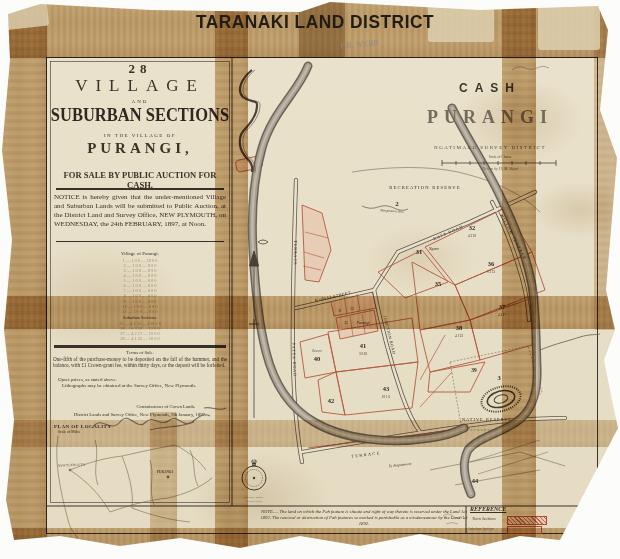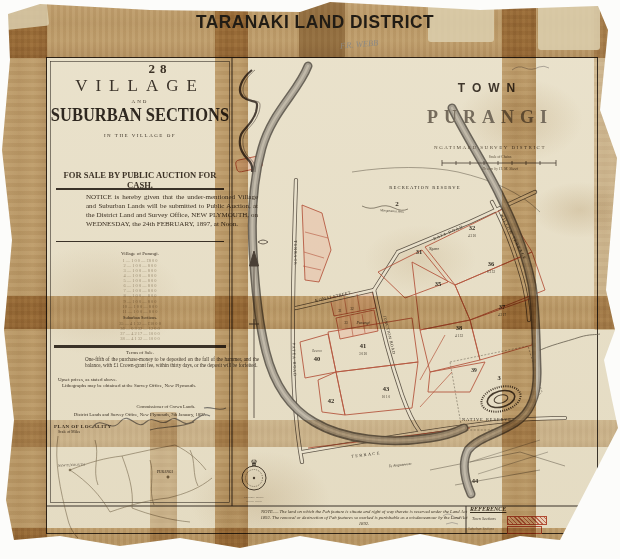--- a/index.html
+++ b/index.html
@@ -15,21 +15,21 @@
       radial-gradient(90px 60px at 520px 120px, rgba(150,110,50,.20), transparent 70%),
       radial-gradient(120px 80px at 100px 300px, rgba(140,100,45,.15), transparent 70%),
       radial-gradient(80px 50px at 420px 260px, rgba(150,110,50,.13), transparent 70%),
       radial-gradient(100px 70px at 260px 500px, rgba(140,100,45,.18), transparent 70%),
       radial-gradient(70px 40px at 580px 210px, rgba(150,110,50,.20), transparent 70%),
       linear-gradient(#eae2cc,#e4dbc2);}
   svg{position:absolute;left:0;top:0;z-index:1;}
   svg text{font-family:"Liberation Serif",serif;fill:#332c22;}
   .tx{position:absolute;z-index:2;color:#3c3226;line-height:1.15;}
   .ctr{text-align:center;}
-  .jst{text-align:justify;margin-left:32px;}
+  .jst{text-align:justify;}
   .sans{font-family:"Liberation Sans",sans-serif;}
   .pre{white-space:pre-line;}
   .rule{position:absolute;z-index:2;background:#3a3228;}
   .tape{position:absolute;z-index:3;mix-blend-mode:multiply;opacity:.72;border-radius:2px;
     background:
       repeating-linear-gradient(90deg, rgba(255,255,255,.07) 0 3px, rgba(60,30,0,.06) 3px 6px),
       linear-gradient(180deg,#c49a5e,#b68a4c 40%,#c09557 70%,#ad7f42);}
   .tape.vert{background:
       repeating-linear-gradient(0deg, rgba(255,255,255,.07) 0 4px, rgba(60,30,0,.06) 4px 8px),
       linear-gradient(90deg,#c49a5e,#b68a4c 40%,#c09557 70%,#ad7f42);}
@@ -227,25 +227,26 @@
     <text x="513" y="238" font-size="4.2" letter-spacing="1" text-anchor="middle" transform="rotate(62 513 237)">WILLOW TERRACE</text>
     <text x="295" y="254" font-size="4" letter-spacing="1" text-anchor="middle" transform="rotate(90 295 253)">TERRACE</text>
     <text x="294" y="361" font-size="4" letter-spacing="1" text-anchor="middle" transform="rotate(88 294 360)">PATEA ROAD</text>
     <text x="448" y="234" font-size="4.2" letter-spacing="1" text-anchor="middle" transform="rotate(-23 448 232)">RATA ROAD</text>
     <text x="487" y="421" font-size="4.4" letter-spacing="1" text-anchor="middle">NATIVE RESERVE</text>
     <text x="366" y="456" font-size="4.2" letter-spacing="1.5" text-anchor="middle" transform="rotate(-7 366 454)">TERRACE</text>
     <text x="400" y="466" font-size="3.6" font-style="italic" text-anchor="middle" transform="rotate(-7 400 464)">Te Aroputewata</text>
   </g>
 </svg>
 
-<div class="tx ctr" style="left:50px;top:62px;width:180px;font-size:13px;font-weight:bold;letter-spacing:5px;padding-left:20px;">28</div>
+<div class="tx ctr" style="left:50px;top:62px;width:180px;font-size:13px;font-weight:bold;letter-spacing:5px;">28</div>
 <div class="tx ctr" style="left:50px;top:76px;width:180px;font-size:17px;letter-spacing:8px;color:#3b332a;">VILLAGE</div>
 <div class="tx ctr" style="left:50px;top:99px;width:180px;font-size:5px;letter-spacing:2px;">AND</div>
 <div class="tx ctr" style="left:50px;top:106px;width:180px;font-size:16.5px;font-weight:bold;transform:scaleY(1.15);color:#2f2820;">SUBURBAN SECTIONS</div>
 <div class="tx ctr" style="left:50px;top:133px;width:180px;font-size:5px;letter-spacing:1.5px;">IN THE VILLAGE OF</div>
+<div class="tx ctr" style="left:50px;top:140px;width:180px;font-size:15px;font-weight:bold;letter-spacing:4px;">PURANGI,</div>
 <div class="tx ctr" style="left:50px;top:170px;width:180px;font-size:9px;font-weight:bold;transform:scaleX(.95);">FOR SALE BY PUBLIC AUCTION FOR CASH.</div>
 <div class="rule" style="left:56px;top:188px;width:168px;height:2px;"></div>
 <div class="tx jst" style="left:54px;top:193px;width:172px;font-size:7px;line-height:1.28;color:#3a2f22;">NOTICE is hereby given that the under-mentioned Village and Suburban Lands will be submitted to Public Auction, at the District Land and Survey Office, NEW PLYMOUTH, on WEDNESDAY, the 24th FEBRUARY, 1897, at Noon.</div>
 <div class="rule" style="left:56px;top:241px;width:168px;height:1px;"></div>
 <div class="tx ctr" style="left:50px;top:251px;width:180px;font-size:5px;">Village of Purangi.</div>
 <div class="tx ctr pre" style="left:50px;top:258px;width:180px;font-size:4.4px;line-height:1.15;opacity:.55;color:#5f4c30;">1 — 1 0 0 — £8 0 0
 2 — 1 0 0 — 8 0 0
 3 — 1 0 0 — 8 0 0
 4 — 1 0 0 — 8 0 0
 5 — 1 0 0 — 8 0 0
@@ -265,21 +266,21 @@
 <div class="tx jst" style="left:53px;top:356px;width:174px;font-size:5.1px;line-height:1.25;">One-fifth of the purchase-money to be deposited on the fall of the hammer, and the balance, with £1 Crown-grant fee, within thirty days, or the deposit will be forfeited.</div>
 <div class="tx" style="left:58px;top:377px;font-size:5px;">Upset prices, as stated above.</div>
 <div class="tx" style="left:62px;top:383px;font-size:5px;">Lithographs may be obtained at the Survey Office, New Plymouth.</div>
 <div class="tx ctr" style="left:110px;top:404px;width:112px;font-size:4.6px;">Commissioner of Crown Lands.</div>
 <div class="tx ctr" style="left:50px;top:412px;width:180px;font-size:4.8px;">District Lands and Survey Office, New Plymouth, 7th January, 1897.</div>
 <div class="tx" style="left:54px;top:424px;font-size:5px;font-weight:bold;letter-spacing:.5px;">PLAN OF LOCALITY</div>
 <div class="tx" style="left:58px;top:430px;font-size:3.8px;">Scale of Miles</div>
 <div class="tx" style="left:58px;top:464px;font-size:3.4px;transform:rotate(-3deg);opacity:.8;">NEW PLYMOUTH</div>
 <div class="tx" style="left:157px;top:471px;font-size:3.4px;font-weight:bold;opacity:.85;">PURANGI</div>
 
-<div class="tx ctr sans" style="left:410px;top:82px;width:160px;font-size:12px;font-weight:bold;letter-spacing:7px;color:#3f362b;">TOWN</div>
+<div class="tx ctr sans" style="left:410px;top:82px;width:160px;font-size:12px;font-weight:bold;letter-spacing:7px;color:#3f362b;">CASH</div>
 <div class="tx ctr" style="left:410px;top:107px;width:160px;font-size:18px;font-weight:bold;letter-spacing:6px;color:#756b5c;">PURANGI</div>
 <div class="tx ctr" style="left:410px;top:145px;width:160px;font-size:5px;letter-spacing:1.5px;color:#554a39;">NGATIMARU SURVEY DISTRICT</div>
 <div class="tx ctr" style="left:440px;top:155px;width:120px;font-size:3.6px;color:#554a39;">Scale of Chains</div>
 <div class="tx ctr" style="left:440px;top:167px;width:120px;font-size:4px;font-style:italic;color:#6b5f4d;">Drawn by H. M. Skeet</div>
 
 <div class="tx ctr" style="left:258px;top:509px;width:212px;font-size:4.7px;font-style:italic;color:#3f3526;line-height:1.3;">NOTE.— The land on which the Pah feature is situate and right of way thereto is reserved under the Land Act 1892. The removal or destruction of Pah features so marked is punishable as a misdemeanour by the Land Act 1892.</div>
 <div class="tx" style="left:470px;top:506px;font-size:6px;font-style:italic;font-weight:bold;text-decoration:underline;color:#3a3020;">REFERENCE</div>
 <div class="tx" style="left:472px;top:517px;font-size:4.2px;font-style:italic;color:#4a4036;">Town Sections</div>
 <div class="swatch sw1" style="left:507px;top:516px;width:38px;height:7px;"></div>
 <div class="tx" style="left:468px;top:527px;font-size:3.5px;font-style:italic;color:#4a4036;opacity:.7;">Suburban Sections</div>

